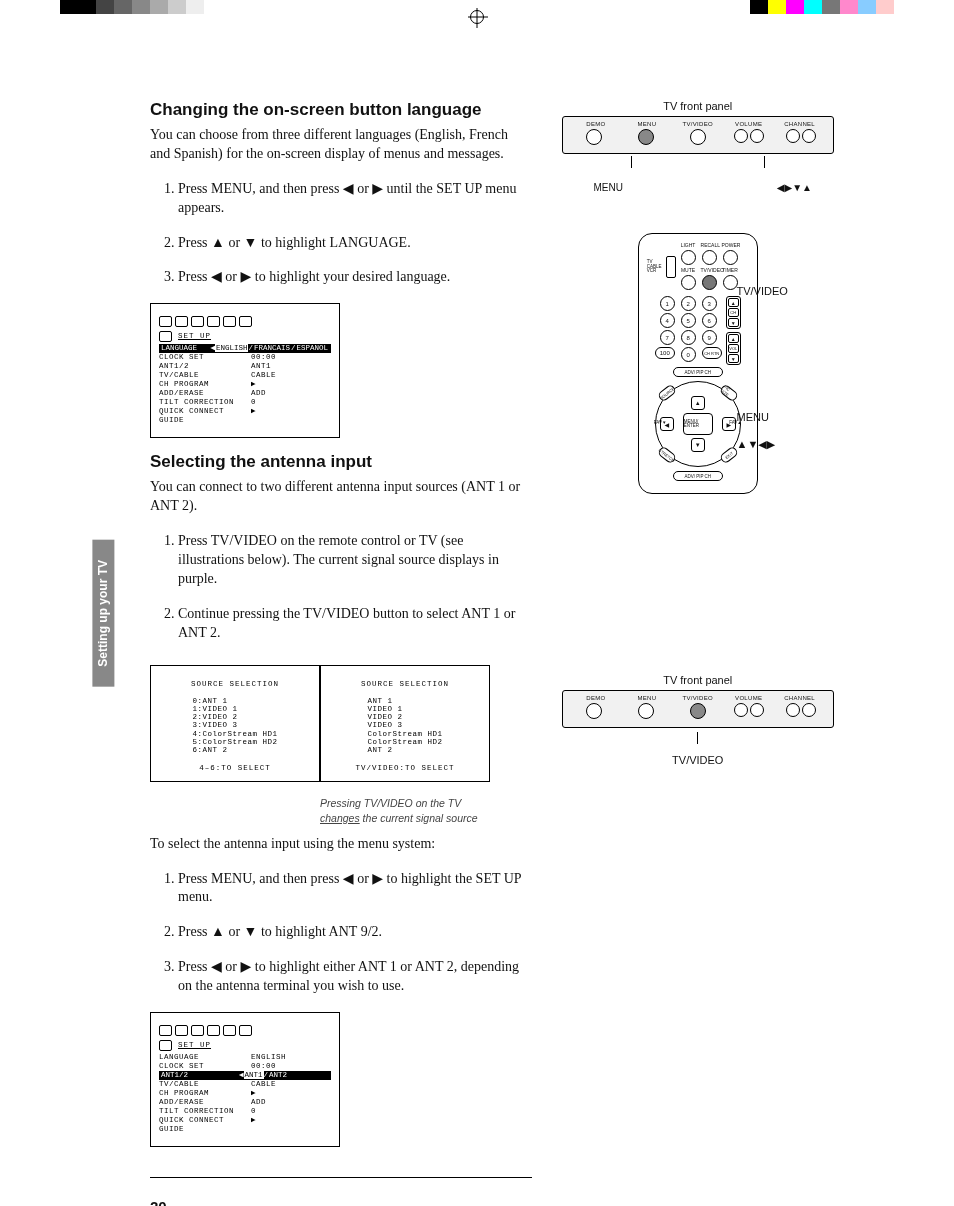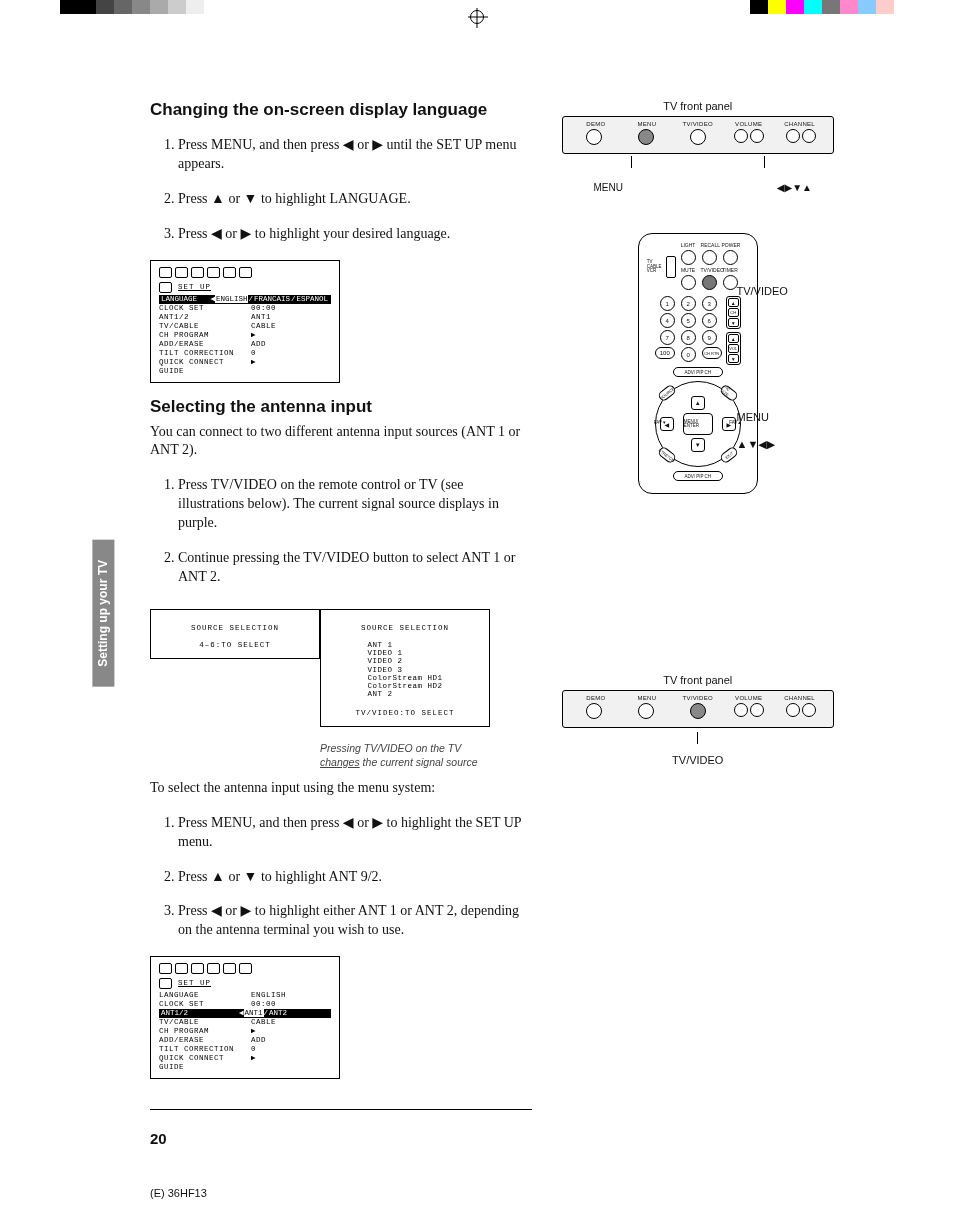--- a/index.html
+++ b/index.html
@@ -42,21 +42,21 @@
   ol li { margin: 16px 0; }
   .osd, .src-sel {
     border: 1.5px solid #000;
     background: #fff;
     font-family: 'Courier New', monospace;
     font-size: 7.5px;
     line-height: 1.2;
     color: #000;
     margin: 6px 0 14px 0;
   }
-  .osd { width: 190px; padding: 6px 8px; }
+  .osd { width: 190px; padding: 12px 8px; }
   .osd-icons { display:flex; gap:3px; margin-bottom:4px; }
   .osd-icon {
     width:13px; height:11px; border:1.2px solid #000; border-radius:2px;
     display:flex; align-items:center; justify-content:center; font-size:6px;
   }
   .osd-title-row { display:flex; align-items:center; gap:6px; margin-bottom:2px;}
   .osd-tv-icon { width:13px; height:11px; border:1.2px solid #000; border-radius:2px; background:#fff;}
   .osd-title { text-decoration: underline; letter-spacing:1px;}
   .osd-row { display:flex; }
   .osd-row .lab { width: 92px; letter-spacing:0.5px;}
@@ -219,21 +219,22 @@
   </div>
 </div>
 
 <div class="section-tab"><span>Setting up
 your TV</span></div>
 
 <div class="page">
   <div class="two-col">
     <div class="left-col">
 
-      <h2>Changing the on-screen display language</h2>
+      <h2>Changing the on-screen button language</h2>
+      <p>You can choose from three different languages (English, French and Spanish) for the on-screen display of menus and messages.</p>
       <ol>
         <li>Press MENU, and then press ◀ or ▶ until the SET UP menu appears.</li>
         <li>Press ▲ or ▼ to highlight LANGUAGE.</li>
         <li>Press ◀ or ▶ to highlight your desired language.</li>
       </ol>
 
       <div class="osd">
         <div class="osd-icons">
           <div class="osd-icon"></div>
             <div class="osd-icon"></div>
@@ -284,20 +285,29 @@
       <p>You can connect to two different antenna input sources (ANT 1 or ANT 2).</p>
       <ol>
         <li>Press TV/VIDEO on the remote control or TV (see illustrations below). The current signal source displays in purple.</li>
         <li>Continue pressing the TV/VIDEO button to select ANT 1 or ANT 2.</li>
       </ol>
 
       <div class="src-pair">
         <div>
           <div class="src-sel">
             <div class="hdr">SOURCE SELECTION</div>
+            <div class="list">
+              <div>0:ANT 1</div>
+                <div>1:VIDEO 1</div>
+              <div>2:VIDEO 2</div>
+                <div>3:VIDEO 3</div>
+              <div>4:ColorStream HD1</div>
+                <div>5:ColorStream HD2</div>
+              <div>6:ANT 2</div>
+            </div>
             <div class="foot">4–6:TO SELECT</div>
           </div>
         </div>
         <div>
           <div class="src-sel">
             <div class="hdr">SOURCE SELECTION</div>
             <div class="list">
               <div>ANT 1</div>
                 <div>VIDEO 1</div>
               <div>VIDEO 2</div>

